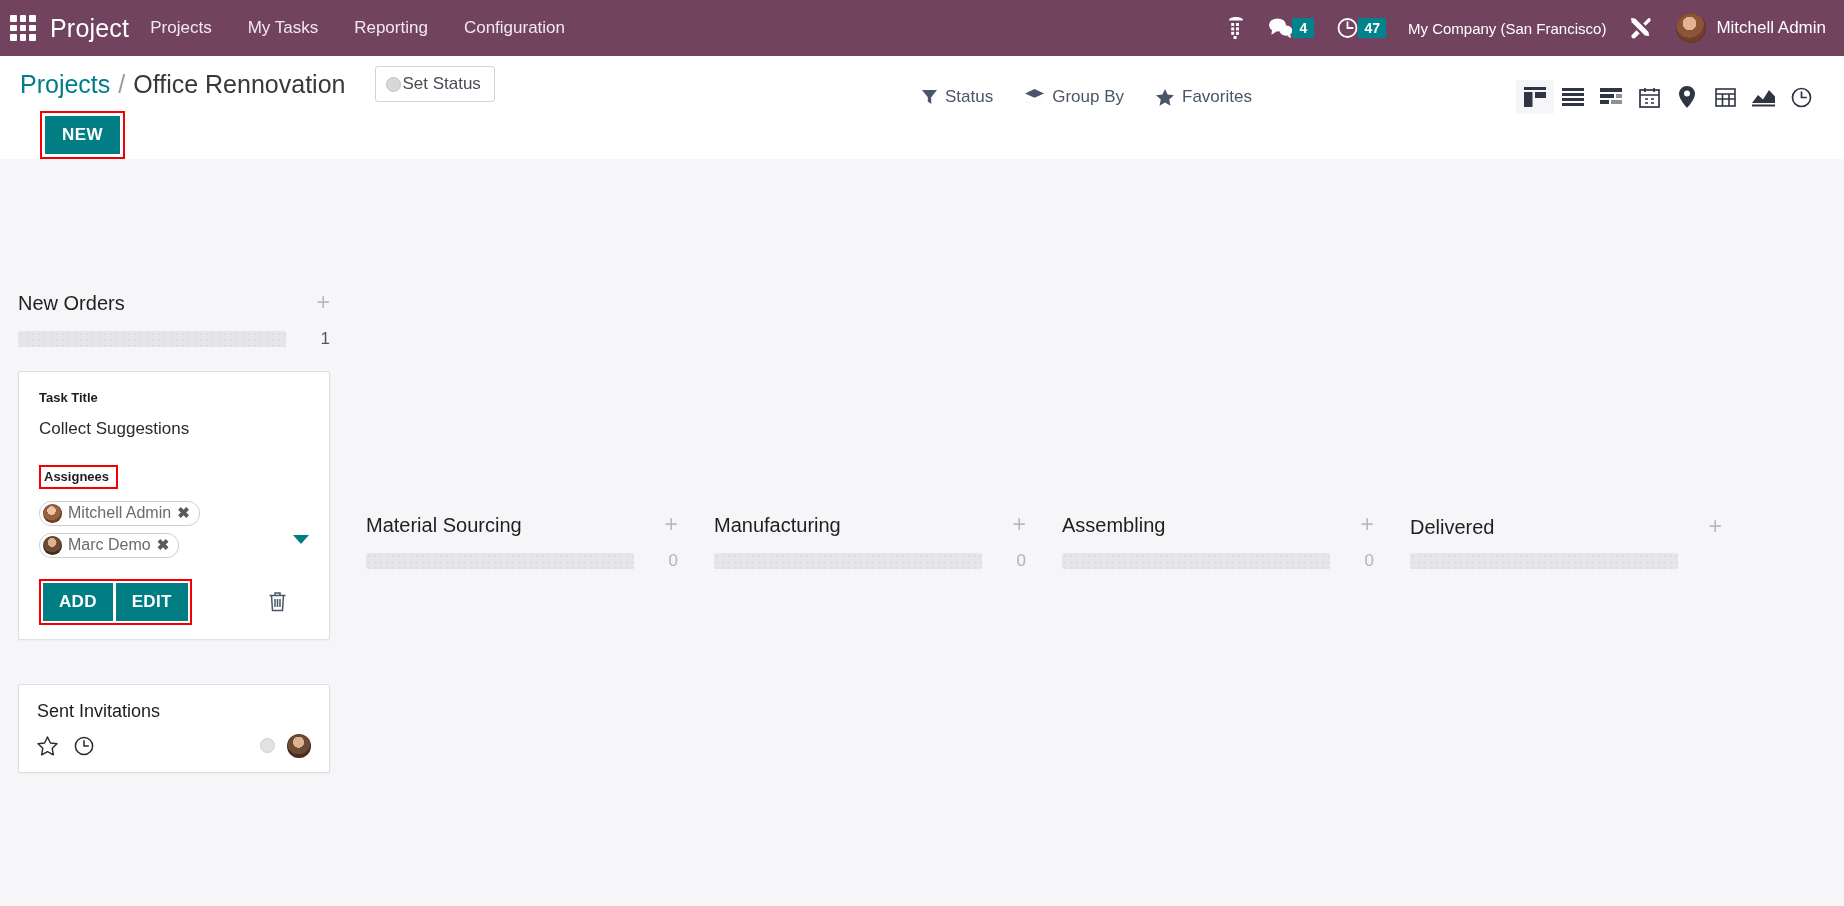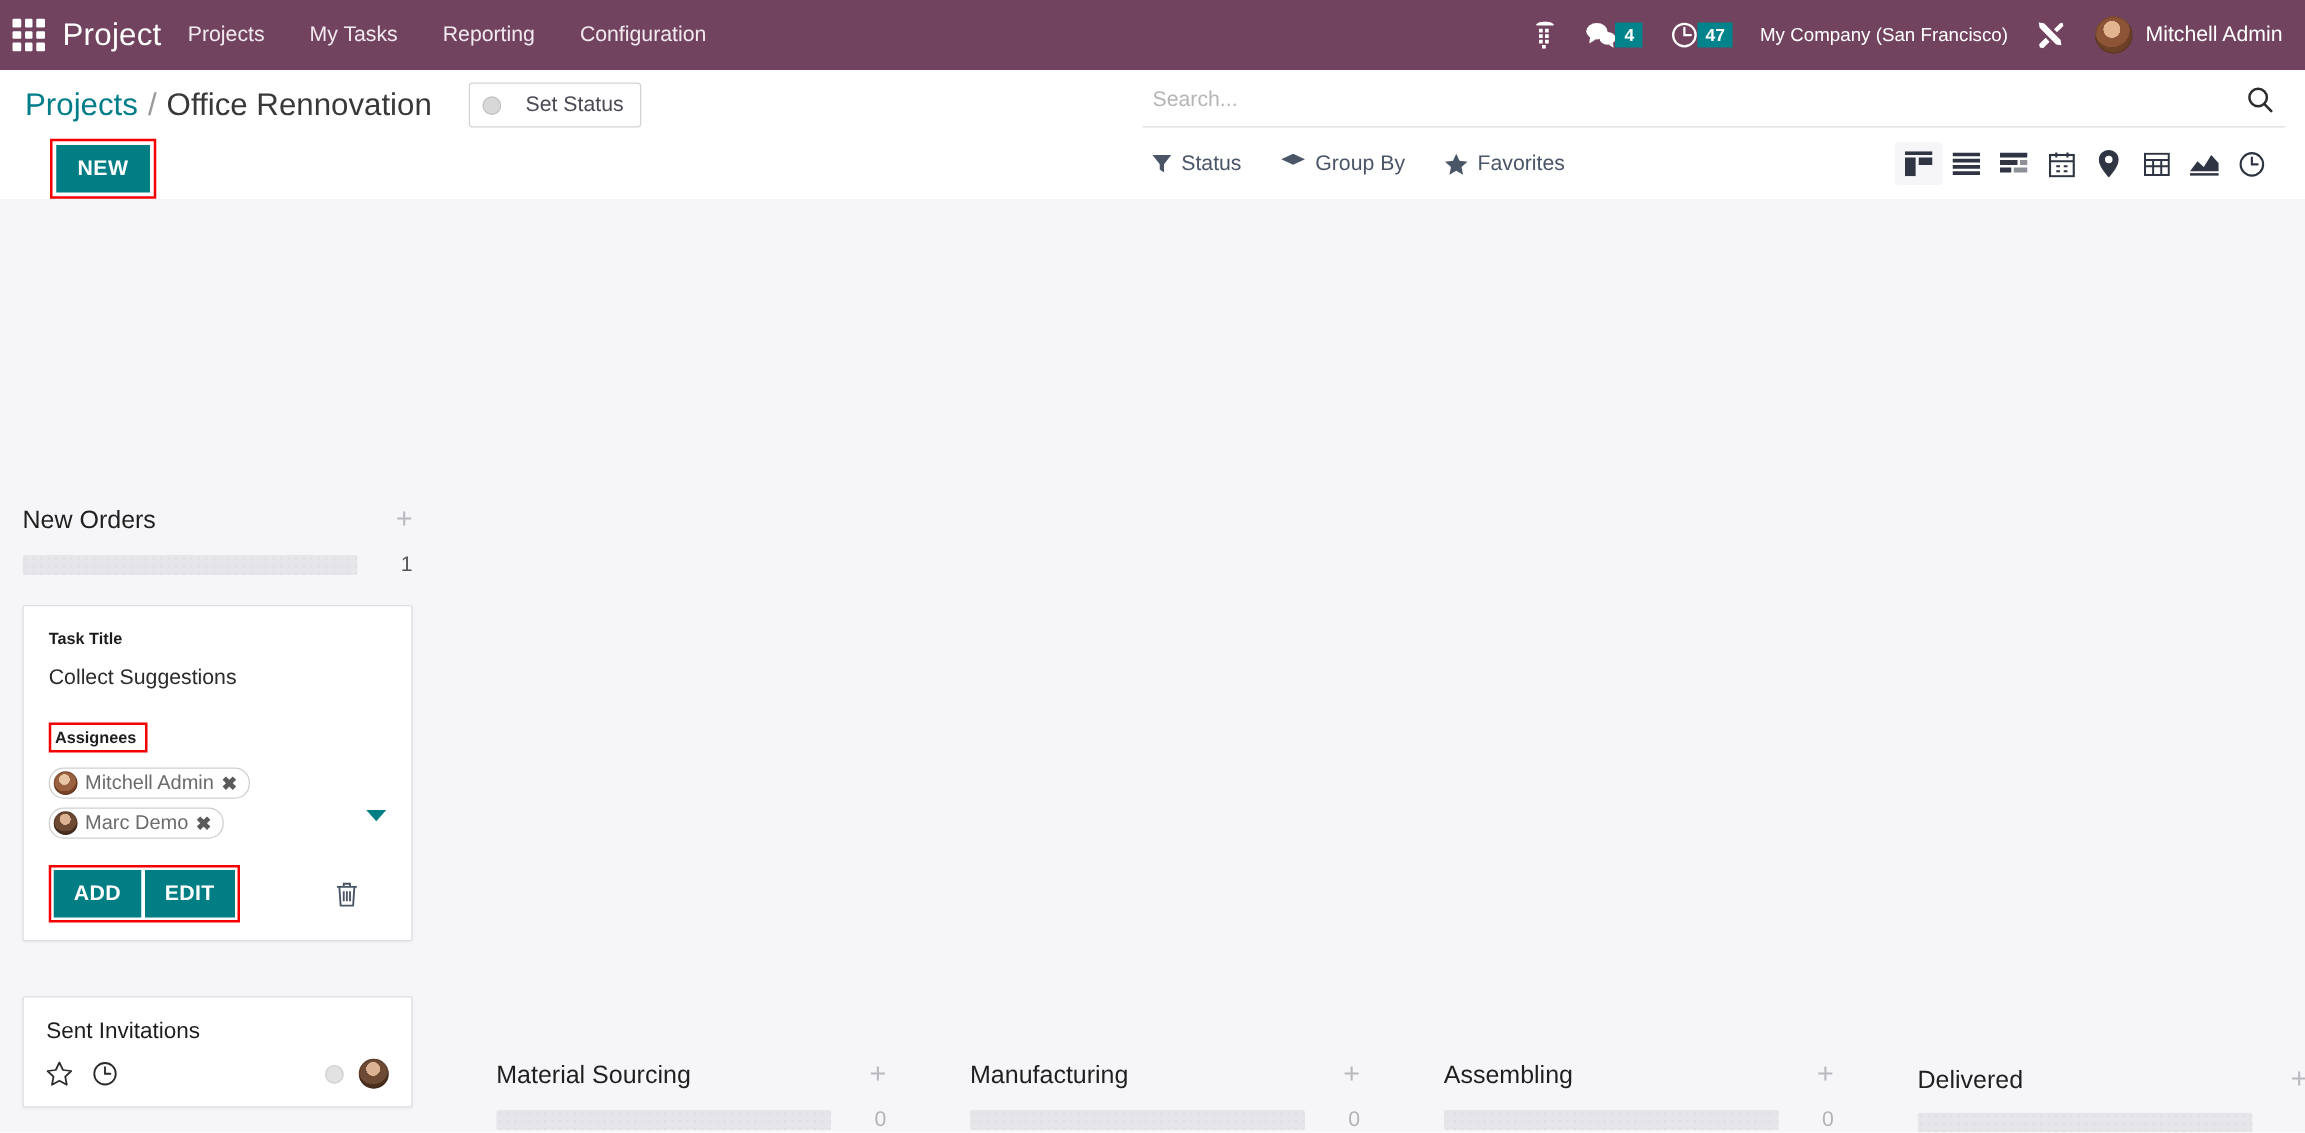--- a/index.html
+++ b/index.html
@@ -64,21 +64,21 @@
   .breadcrumb {
     font-size: 25px; display: flex; align-items: center; gap: 8px;
     white-space: nowrap;
   }
   .breadcrumb .crumb-link { color: #017d8a; cursor: pointer; }
   .breadcrumb .crumb-sep { color: #9a9a9a; font-weight: 300; }
   .breadcrumb .crumb-current { color: #383838; }
   .set-status-btn {
     margin-left: 22px; border: 1px solid #d2d2d2; background: #fff;
     border-radius: 3px; padding: 7px 13px 7px 10px;
-    display: inline-flex; align-items: center; gap: 19px;
+    display: inline-flex; align-items: center; gap: 1px;
     font-size: 17px; color: #4a4a55; cursor: pointer; vertical-align: middle;
   }
   .status-dot {
     width: 15px; height: 15px; border-radius: 50%;
     background: #d8d8d8; border: 1px solid #c0c0c0; display:block;
   }
   .new-btn-wrap {
     display: inline-block; margin: 9px 0 0 20px;
     border: 2px solid #f50000; padding: 3px;
   }
@@ -115,22 +115,22 @@
   .view-switch { margin-left: auto; display: flex; align-items: center; }
   .vbtn {
     width: 38px; height: 34px; display: flex; align-items: center;
     justify-content: center; cursor: pointer; border-radius: 2px;
   }
   .vbtn.active { background: #f6f6f8; }
 
   
   .kanban {
     background: #f6f6f9; height: calc(906px - 56px - 103px);
-    display: flex; align-items: flex-end;
-    padding: 18px 0 0 0; overflow: hidden; gap: 31px;
+    display: flex; align-items: center;
+    padding: 18px 0 0 0; overflow: hidden;
   }
   .kcol { width: 348px; flex: 0 0 348px; padding: 0 18px 0 18px; }
   .kcol-head { display: flex; align-items: baseline; }
   .kcol-title {
     font-size: 20px; color: #1f1f1f; font-weight: 400; white-space: nowrap;
   }
   .kcol-plus {
     margin-left: auto; font-size: 23px; color: #b9b9bf; cursor: pointer;
     line-height: 1; font-weight: 300;
   }
@@ -285,29 +285,20 @@
           <span>Set Status</span>
         </span>
       </div>
       <div class="new-btn-wrap">
         <button class="new-btn">NEW</button>
       </div>
     </div>
   </div>
 
   <div class="cp-right">
-    <div class="search-row">
-      <input class="search-input" type="text" placeholder="Search..." style="">
-      <span class="search-icon">
-        <svg width="24" height="24" viewBox="0 0 24 24" fill="none" stroke="#2b2b2b" stroke-width="2">
-          <circle cx="10.5" cy="10" r="7"></circle>
-            <path d="M15.6 15.3l5.4 5.6" stroke-linecap="round"></path>
-        </svg>
-      </span>
-    </div>
 
     <div class="filters-row">
       <span class="filter-btn">
         <svg width="15" height="16" viewBox="0 0 15 16" fill="#4a5568">
           <path d="M0 1h15L9.2 8.3V15L5.8 12.6V8.3z"></path>
         </svg>
         <span>Status</span>
       </span>
       <span class="filter-btn">
         <svg width="19" height="17" viewBox="0 0 19 17" fill="#4a5568">

